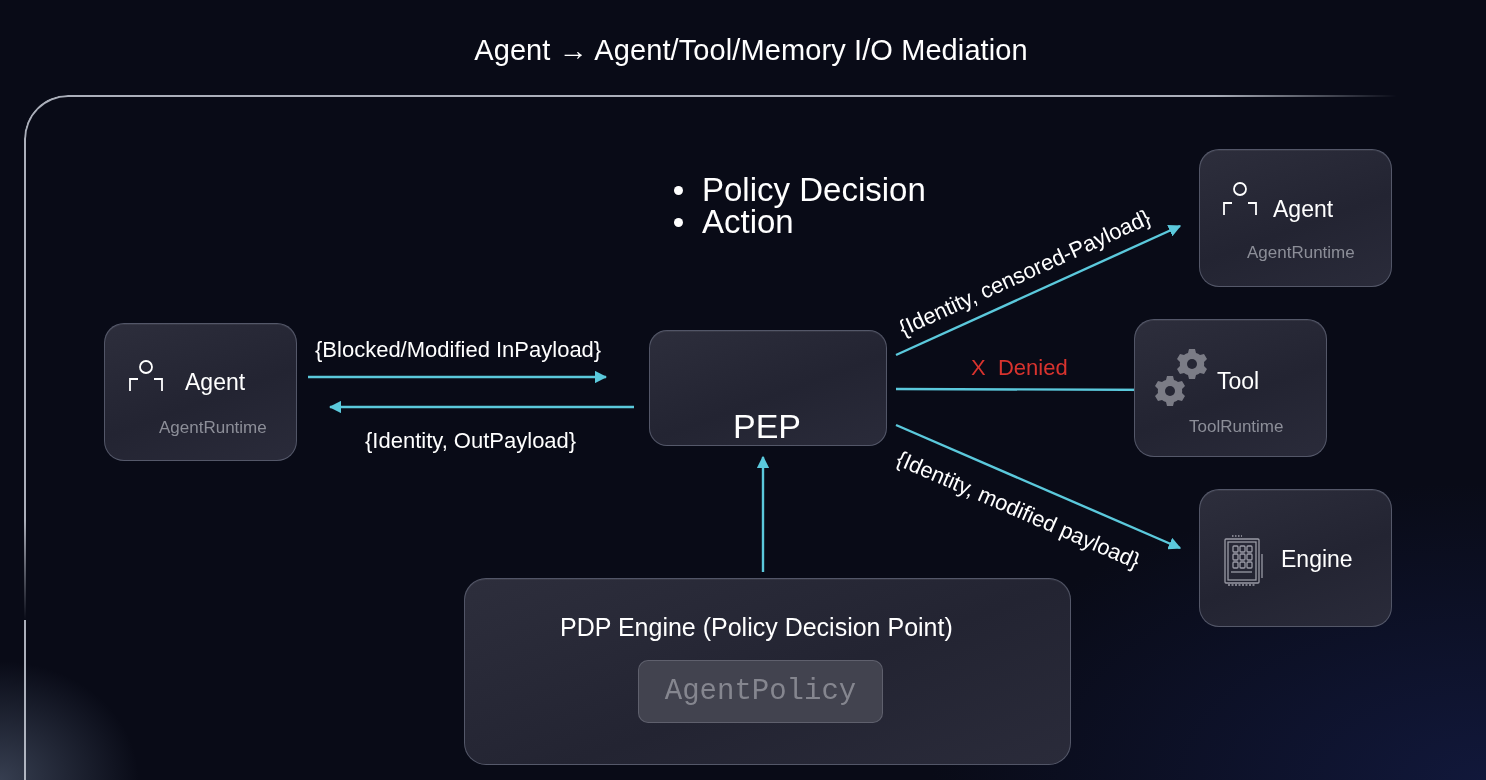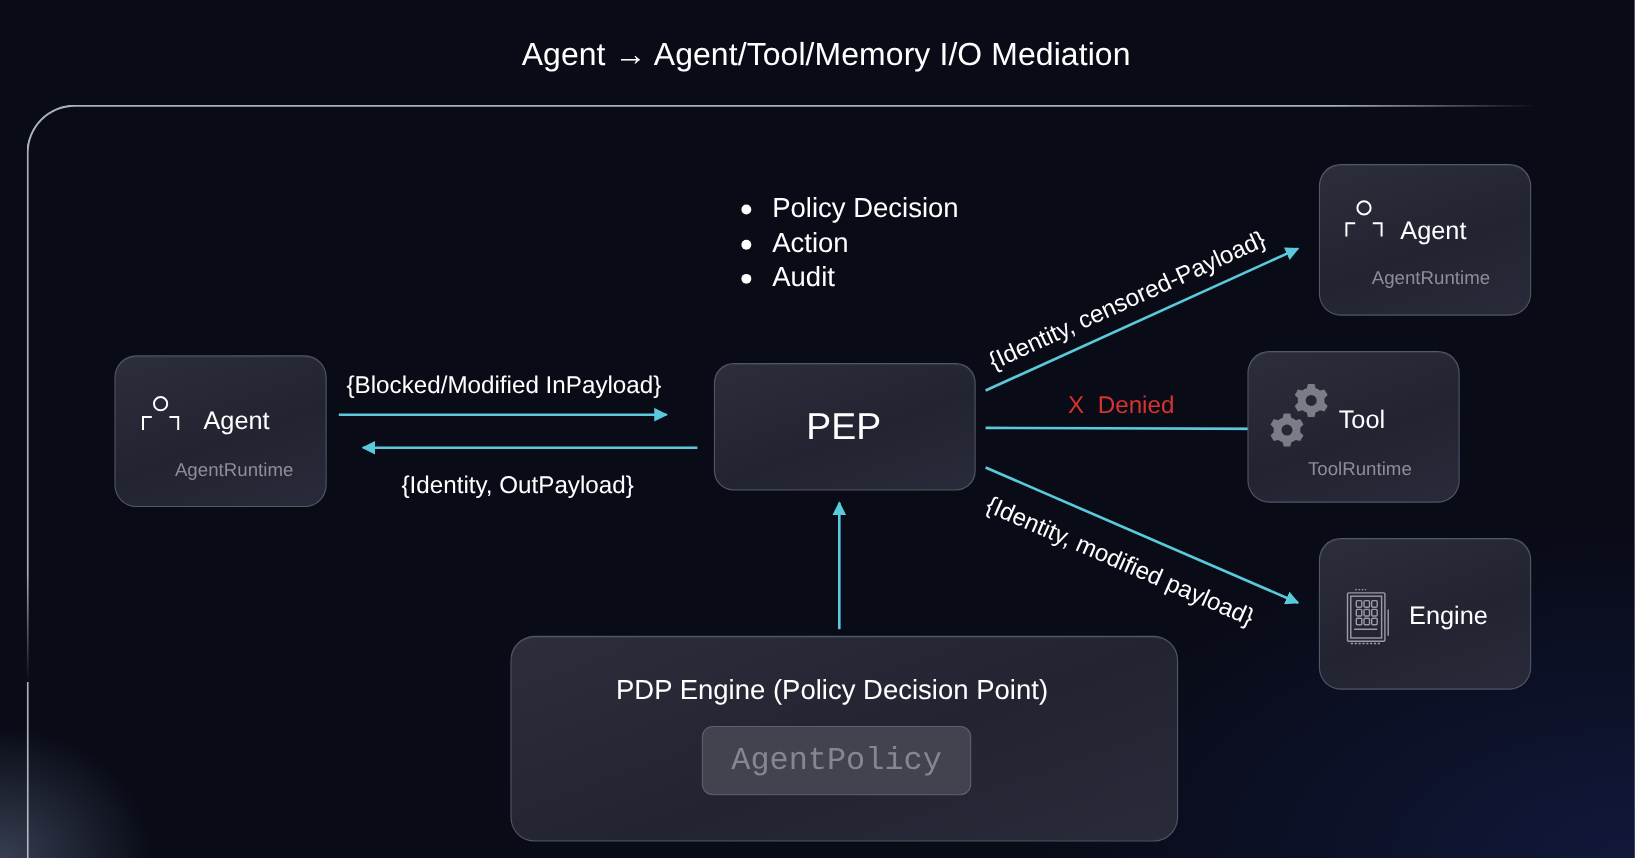--- a/index.html
+++ b/index.html
@@ -39,30 +39,30 @@
     border-radius:20px;
     border:1.5px solid rgba(120,125,145,0.55);
     background: linear-gradient(160deg, #2d2e3c 0%, #232432 55%, #2a2b3a 100%);
     box-shadow: inset 0 1px 0 rgba(255,255,255,0.06);
   }
   .node-label { position:absolute; color:#ffffff; font-size:23px; }
   .node-sub { position:absolute; color:#8c8e98; font-size:17px; }
   .icon { position:absolute; }
   .bullets {
     position:absolute; left:668px; top:174px; margin:0; padding:0; list-style:none;
-    color:#ffffff; font-size:25px; line-height:31.5px;
+    color:#ffffff; font-size:33px; line-height:31.5px;
   }
   .bullets li { position:relative; padding-left:34px; }
   .bullets li::before {
     content:""; position:absolute; left:6px; top:12px; width:9px; height:9px;
     border-radius:50%; background:#ffffff;
   }
   .edge-label { position:absolute; color:#ffffff; font-size:22px; white-space:nowrap; }
   .denied { position:absolute; color:#d8332e; font-size:22px; white-space:nowrap; }
-  .pep-label { position:absolute; color:#ffffff; font-size:34px; }
+  .pep-label { position:absolute; color:#ffffff; font-size:34px;margin-top:38px; }
   .pdp-title { position:absolute; color:#ffffff; font-size:25px; white-space:nowrap; }
   .policy-chip {
     position:absolute; box-sizing:border-box; border-radius:10px;
     background:#42434f; border:1px solid rgba(150,152,165,0.35);
   }
   .policy-label { position:absolute; left:0; right:0; text-align:center; color:#85868f; font-size:29px; top:14px; }
   svg.arrows { position:absolute; left:0; top:0; width:1486px; height:780px; pointer-events:none; }
 </style>
 </head>
 <body>
@@ -96,21 +96,20 @@
   <div class="node-label" style="left:80px; top:45px;">Agent</div>
   <div class="node-sub" style="left:54px; top:94px;">AgentRuntime</div>
 </div>
 
 <div class="edge-label" style="left:315px; top:337px;">{Blocked/Modified InPayload}</div>
 <div class="edge-label" style="left:365px; top:428px;">{Identity, OutPayload}</div>
 
 <ul class="bullets">
   <li>Policy Decision</li>
   <li>Action</li>
-  <li>Audit</li>
 </ul>
 
 <div class="node" style="left:649px; top:330px; width:238px; height:116px; border-radius:18px;">
   <div class="pep-label" style="left:83px; top:38px;">PEP</div>
 </div>
 
 <div class="edge-label" style="left:872px; top:247px; transform-origin:0 0; transform:rotate(-24.5deg); top:318px; left:895px;">{Identity, censored-Payload}</div>
 <div class="denied" style="left:971px; top:355px;">
   <span>X</span>&nbsp;&nbsp;<span>Denied</span>
 </div>

